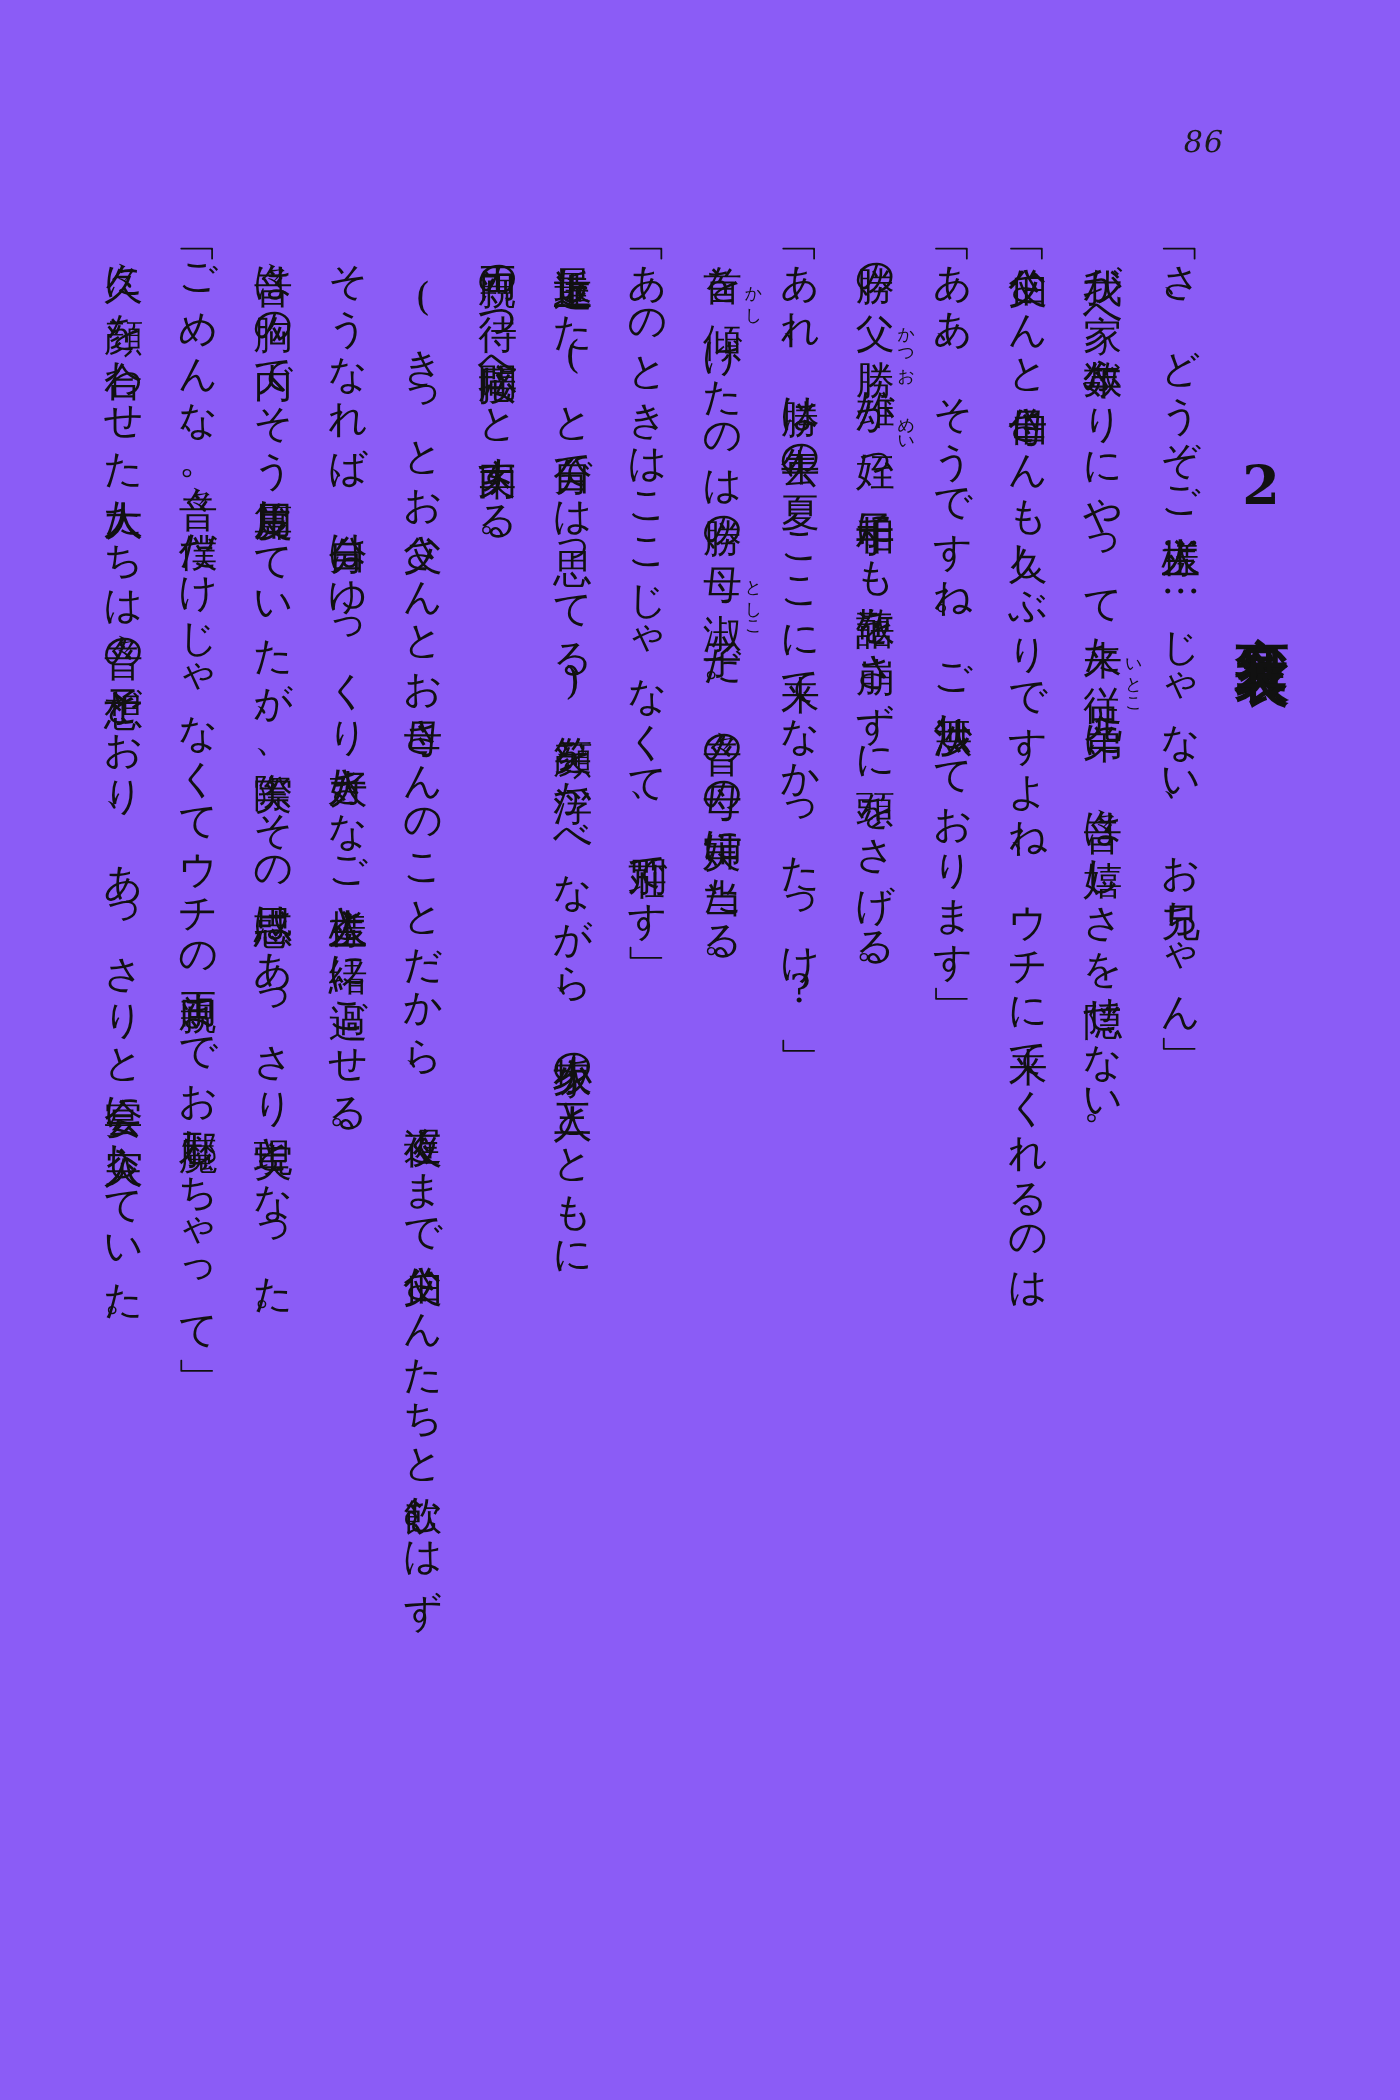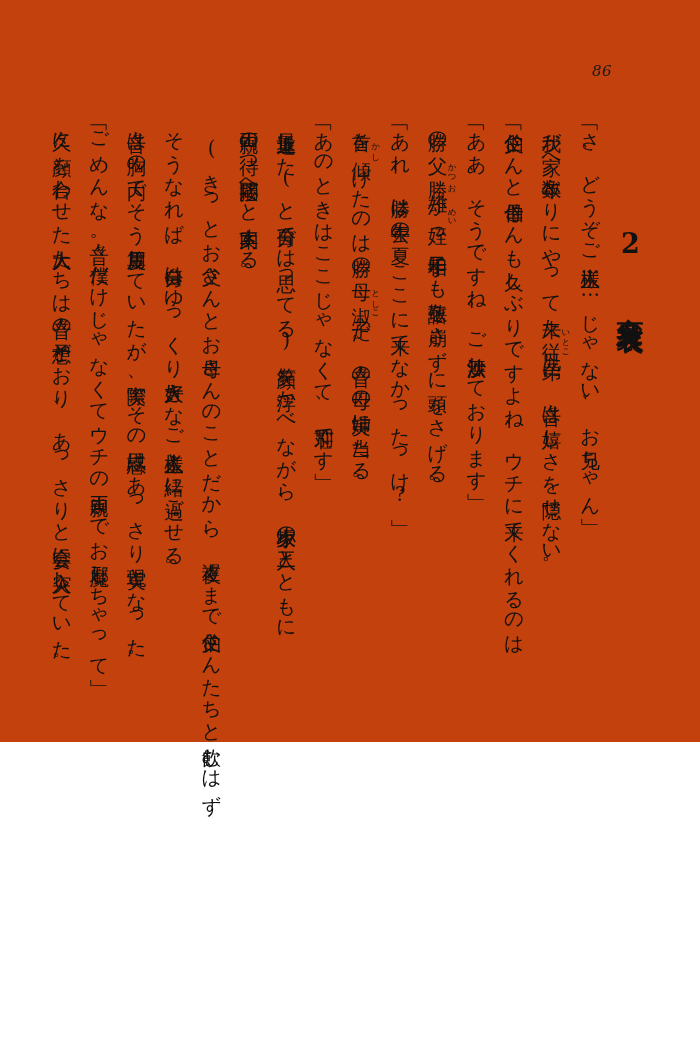--- a/index.html
+++ b/index.html
@@ -13,22 +13,22 @@
     font-family: "DejaVu Serif", "Liberation Serif", serif;
     color: #111111;
     position: relative;
     overflow: hidden;
   }
 
   .page {
     position: absolute;
     left: 0; top: 0;
     width: 700px;
-    height: 742px;
-    background: #c2410c;
+    height: 1050px;
+    background: #8b5cf6;
   }
 
   
   .page-number {
     position: absolute;
     top: 62px;
     right: 88px;
     font-size: 15px;
     font-style: italic;
     font-family: "DejaVu Serif", "Liberation Serif", serif;

